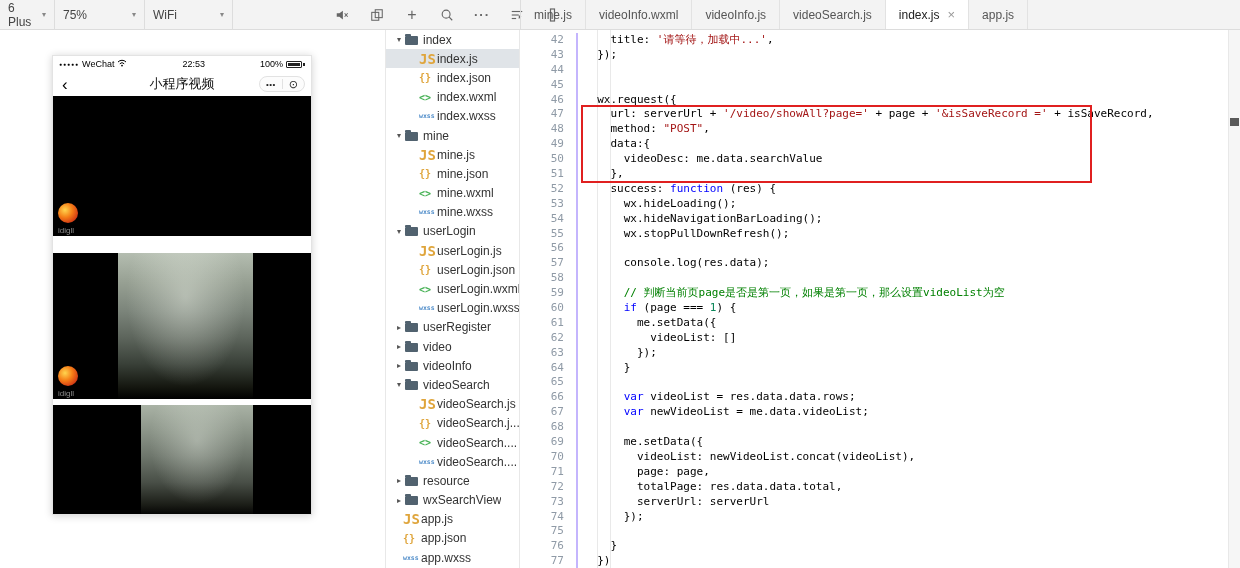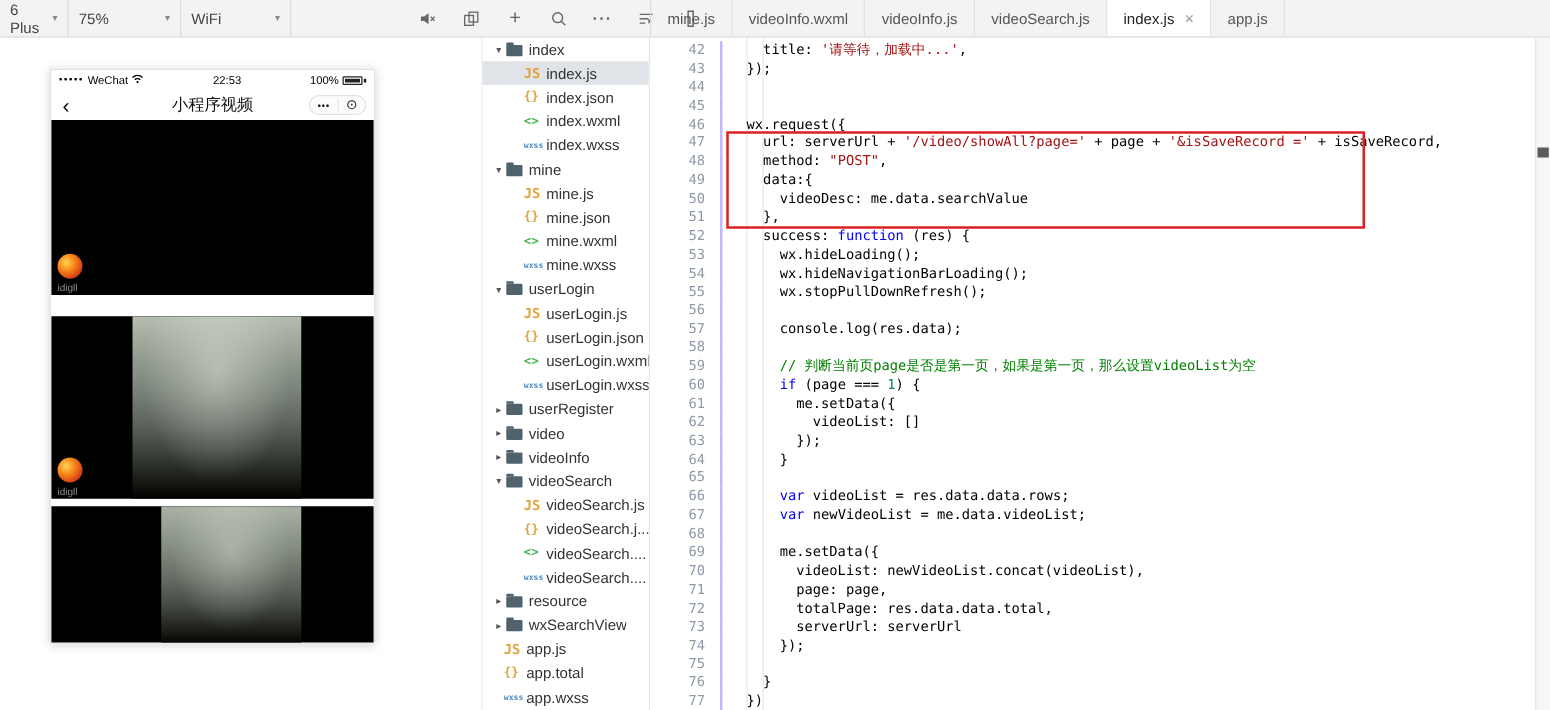--- a/index.html
+++ b/index.html
@@ -25,21 +25,21 @@
          border-right:1px solid #e2e2e2; cursor:pointer; white-space:nowrap; }
   .tab.active { background:#fff; color:#222; }
   .tab.preview .tab-label { font-style:italic; color:#999; }
   .tab-close { margin-left:8px; color:#999; font-size:13px; line-height:13px; }
 
   
   .main { position:absolute; top:30px; left:0; right:0; bottom:0; display:flex; }
 
   
   .simulator { width:385px; position:relative; background:#fff; flex:none; }
-  .phone { position:absolute; left:40px; top:25px; width:260px; height:460px; background:#fff;
+  .phone { position:absolute; left:52px; top:25px; width:260px; height:460px; background:#fff;
            border:1px solid #e3e3e3; box-shadow:0 1px 8px rgba(0,0,0,0.18); overflow:hidden; }
   .status-bar { height:16px; display:flex; align-items:center; justify-content:space-between;
                 padding:0 6px; font-size:9px; color:#000; background:#fff; }
   .sb-left { display:flex; align-items:center; gap:3px; }
   .signal-dots { font-size:5px; letter-spacing:1px; }
   .sb-right { display:flex; align-items:center; gap:3px; }
   .battery { display:inline-flex; align-items:center; }
   .bat-body { display:inline-block; width:16px; height:7px; border:1px solid #222; border-radius:1px;
               background:#222; background-clip:content-box; padding:1px; }
   .bat-nub { display:inline-block; width:2px; height:3px; background:#222; margin-left:1px; }
@@ -76,21 +76,21 @@
   .tree-row.selected { background:#e0e4e8; }
   .lvl-folder { padding-left:7px; }
   .lvl-child  { padding-left:33px; }
   .lvl-root   { padding-left:17px; }
   .tree-arrow { width:12px; flex:none; font-size:8px; color:#555; text-align:center; }
   .folder-ic { width:13px; height:9px; margin-right:5px; flex:none; position:relative;
                background:#51626f; border-radius:1px; margin-top:1px; }
   .folder-ic::before { content:""; position:absolute; top:-2px; left:0; width:6px; height:2px;
                        background:#51626f; border-radius:1px 1px 0 0; }
   .ficon { width:18px; flex:none; font-family:"DejaVu Sans Mono", monospace; font-weight:bold; }
-  .ficon.js   { color:#dfa53c; font-size:11px; }
+  .ficon.js   { color:#dfa53c; font-size:14px; }
   .ficon.json { color:#dfa53c; font-size:10px; }
   .ficon.wxml { color:#48b256; font-size:10px; }
   .ficon.wxss { color:#4e8cc9; font-size:6.5px; }
   .tree-label { overflow:hidden; text-overflow:clip; }
 
   
   .editor { position:relative; flex:1; background:#fff; overflow:hidden; }
   .indent-guide { position:absolute; top:0; bottom:0; width:1px; background:#e9e9e9; z-index:0; }
   .indent-guide.g1 { left:77px; }
   .indent-guide.g2 { left:90px; }
@@ -352,21 +352,21 @@
           <span class="tree-arrow">▸</span>
           <span class="folder-ic"></span>
           <span class="tree-label">wxSearchView</span>
         </div>
         <div class="tree-row lvl-root">
           <span class="ficon js">JS</span>
           <span class="tree-label">app.js</span>
         </div>
         <div class="tree-row lvl-root">
           <span class="ficon json">{}</span>
-          <span class="tree-label">app.total</span>
+          <span class="tree-label">app.json</span>
         </div>
         <div class="tree-row lvl-root">
           <span class="ficon wxss">wxss</span>
           <span class="tree-label">app.wxss</span>
         </div>
       </div>
 
     <div class="editor">
       <div class="indent-guide g1"></div>
       <div class="indent-guide g2"></div>

